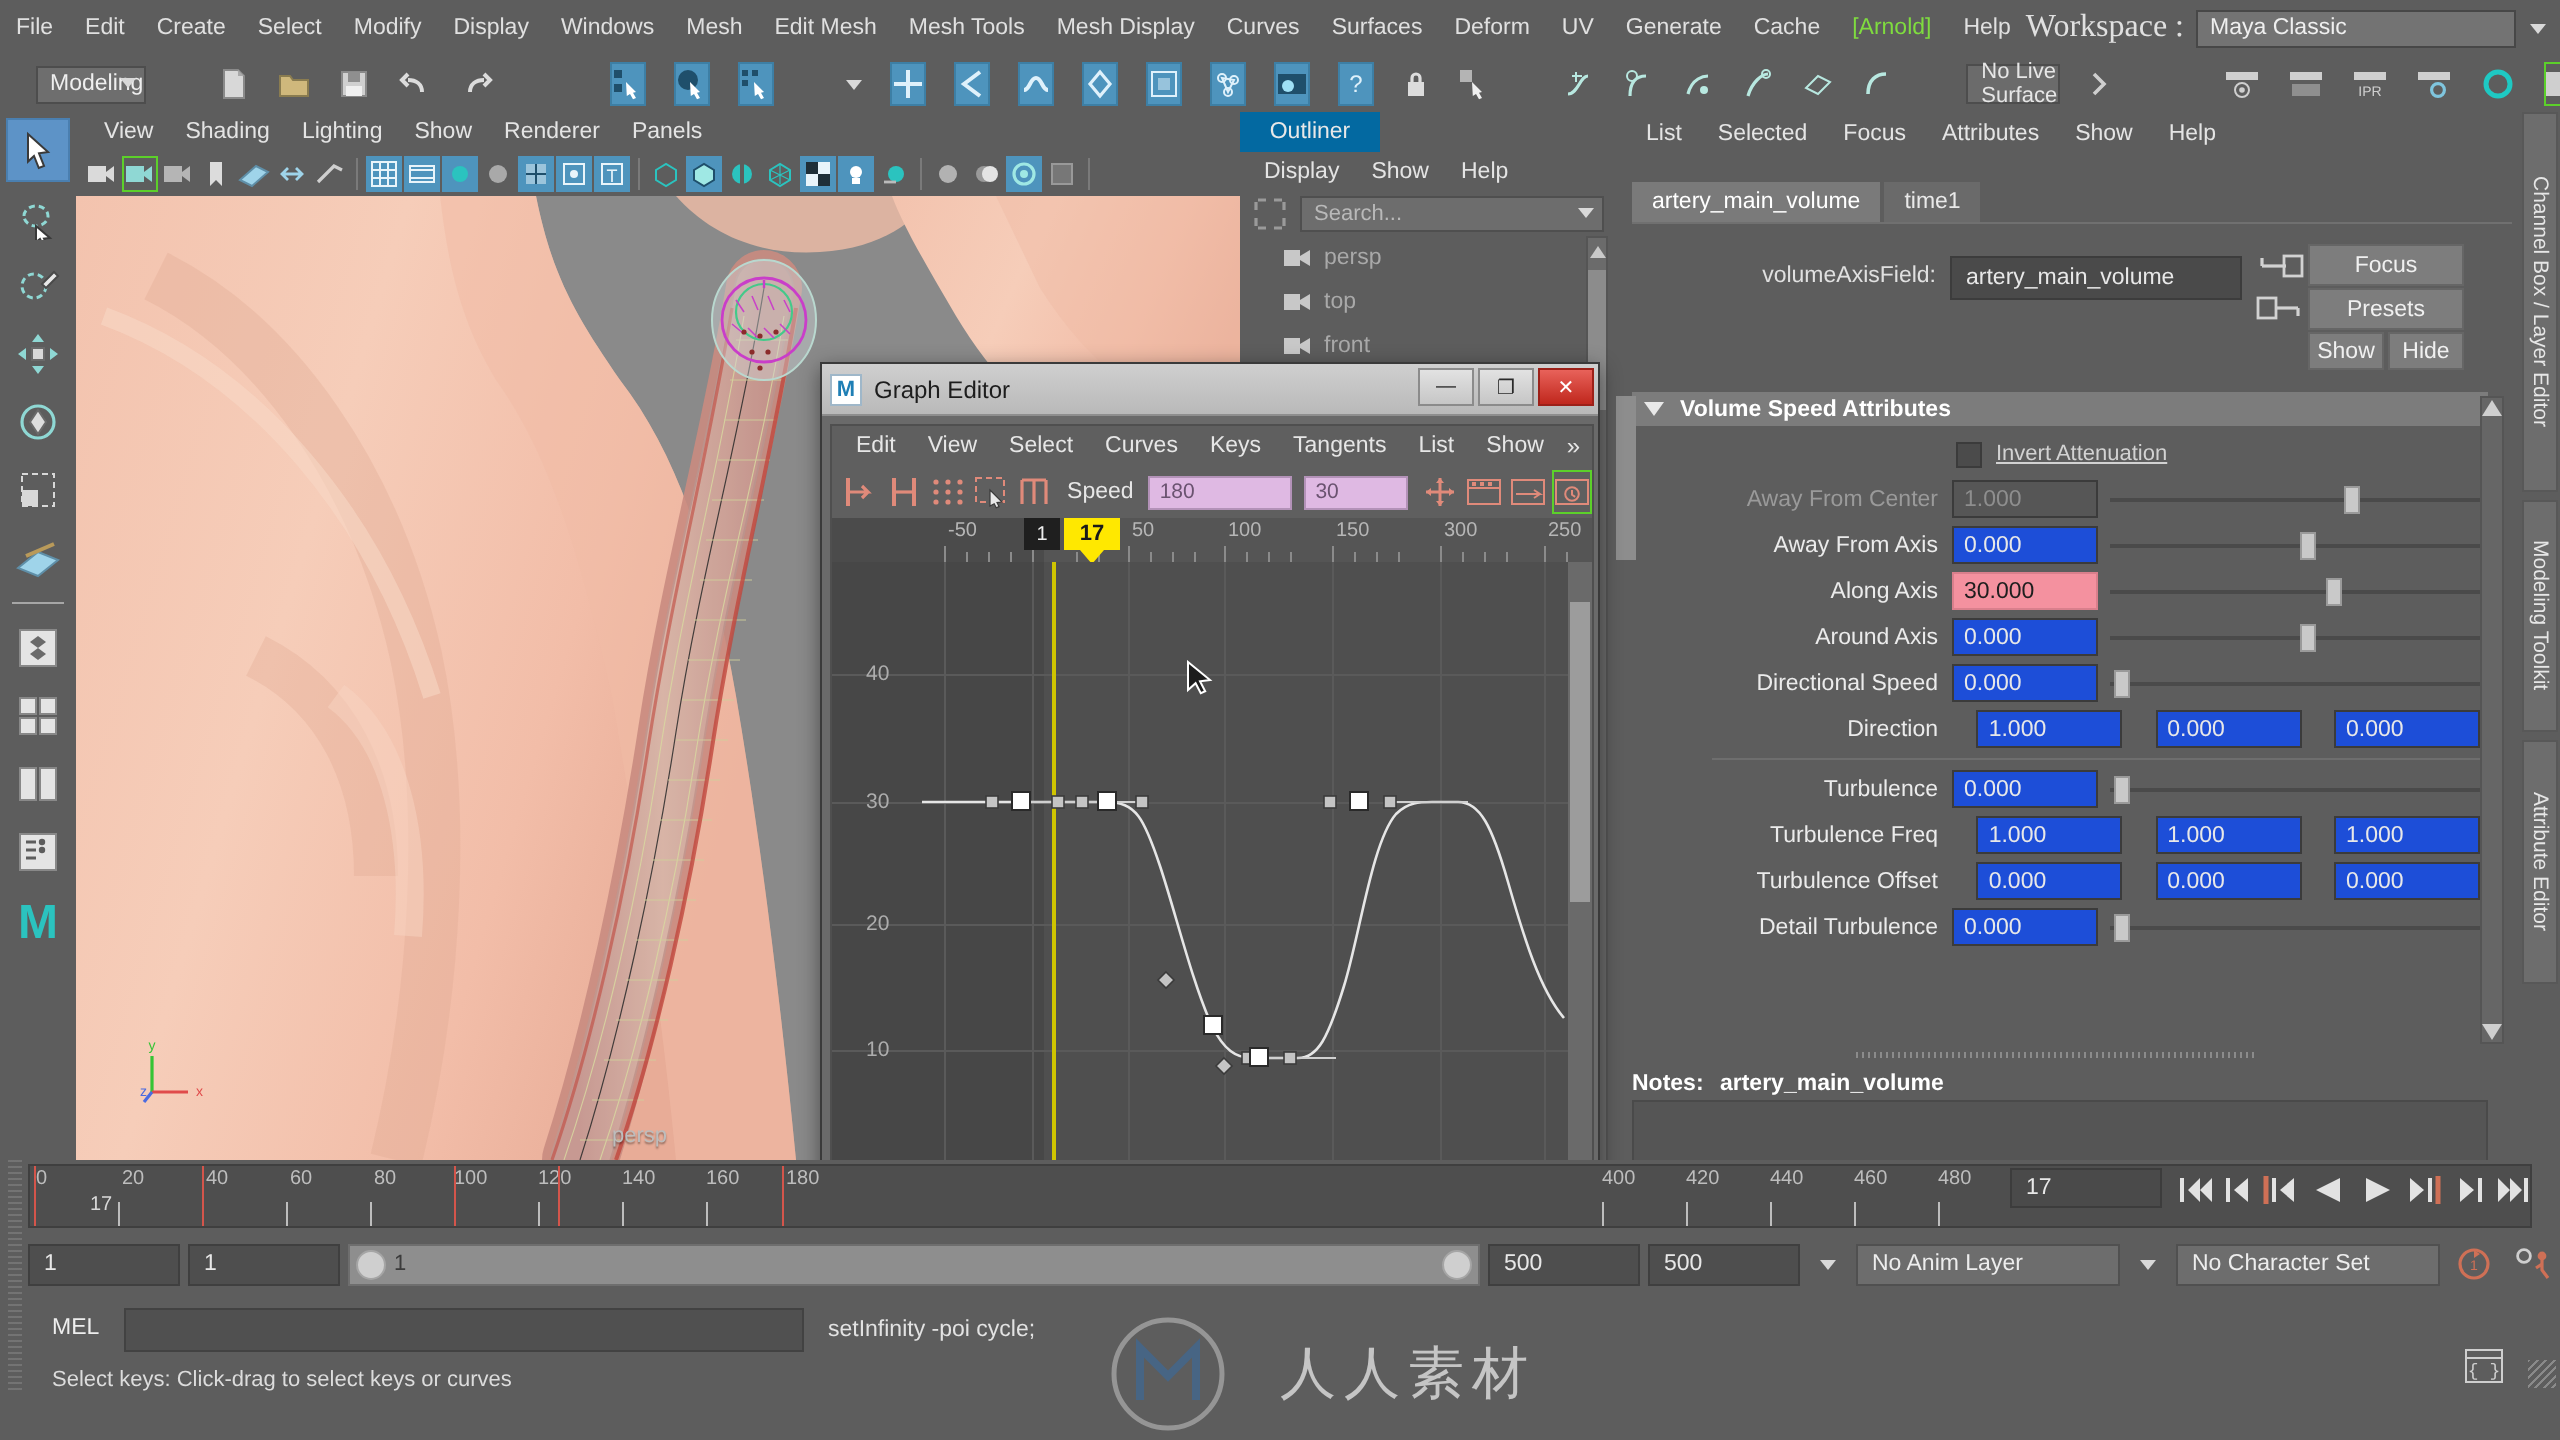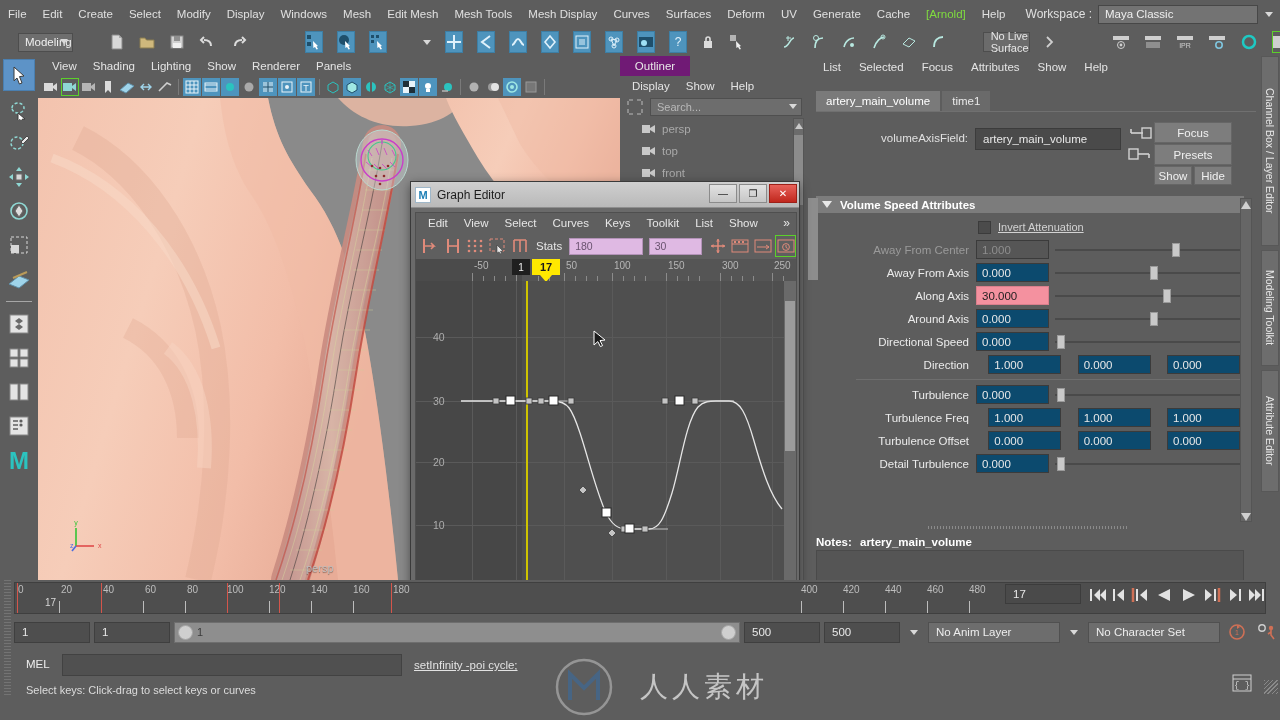--- a/index.html
+++ b/index.html
@@ -17,21 +17,21 @@
   .menubar {
     position:absolute; left:0; top:0; width:1280px; height:28px;
     background:#5d5d5d; display:flex; align-items:center;
   }
   .menubar .mi {
     padding:0 8px; height:28px; line-height:28px; font-size:11.5px; color:#e0e0e0;
     white-space:nowrap; cursor:default;
   }
   .menubar .mi.arnold { color:#7fdc3f; }
   .ws-wrap { position:absolute; right:0; top:0; height:28px; display:flex; align-items:center; }
-  .ws-label { font-size:12px; color:#e0e0e0; padding-right:6px; }
+  .ws-label { font-size:16px; color:#e0e0e0; padding-right:6px;font-family:Liberation Serif, serif; }
   .ws-combo {
     width:160px; height:19px; background:#737373; border:1px solid #474747;
     display:flex; align-items:center; padding-left:6px; font-size:11.5px; color:#efefef;
   }
   .ws-arrow { width:22px; height:19px; display:flex; align-items:center; justify-content:center; }
 
   
   .toolbar {
     position:absolute; left:0; top:28px; width:1156px; height:28px;
     background:#5d5d5d; display:flex; align-items:center; gap:14px; padding-left:2px;
@@ -102,21 +102,21 @@
     position:absolute; left:268px; bottom:6px; font-size:11px; color:#bdbdbd;
     text-shadow:0 1px 1px rgba(0,0,0,.4);
   }
 
   
   .outliner {
     position:absolute; left:620px; top:56px; width:188px; height:524px;
     background:#5d5d5d;
   }
   .ol-tab {
-    position:absolute; left:0; top:0; width:70px; height:20px; background:#701a75;
+    position:absolute; left:0; top:0; width:70px; height:20px; background:#0369a1;
     font-size:11.5px; color:#e8e8e8; display:flex; align-items:center; justify-content:center;
   }
   .ol-menus { position:absolute; left:0; top:20px; height:20px; display:flex; align-items:center; padding-left:4px; }
   .ol-menus .mi { padding:0 8px; font-size:11.5px; height:20px; line-height:20px; color:#e4e4e4; }
   .ol-search {
     position:absolute; left:30px; top:42px; width:152px; height:18px;
     background:#6d6d6d; border:1px solid #4f4f4f; display:flex; align-items:center;
     padding-left:6px; font-size:11px; color:#b9b9b9;
   }
   .ol-search .ca { position:absolute; right:4px; top:5px; }
@@ -156,21 +156,21 @@
     position:absolute; left:8px; top:140px; width:428px; height:17px; background:#7c7c7c;
     display:flex; align-items:center; padding-left:6px; font-size:11.5px; color:#fff; font-weight:bold;
   }
   .sec-tri { width:0;height:0;border-left:5px solid transparent;border-right:5px solid transparent;border-top:7px solid #e8e8e8; margin-right:8px; }
 
   .attr-body { position:absolute; left:8px; top:160px; width:428px; height:306px; overflow:hidden; }
   .arow { height:23px; display:flex; align-items:center;justify-content:space-between; }
   .alabel { width:160px; text-align:right; padding-right:7px; font-size:11.5px; color:#ebebeb; }
   .alabel.dim { color:#9a9a9a; }
   .afield {
-    width:73px; height:19px; background:#0c4a6e; border:1px solid #3b3b3b;
+    width:73px; height:19px; background:#1d4ed8; border:1px solid #3b3b3b;
     display:flex; align-items:center; padding-left:5px; font-size:11.5px; color:#e8e8e8;
     margin-right:4px;
   }
   .afield.dim { color:#8e8e8e; background:#565656; }
   .afield.hl { background:#f4919f; color:#1e1e1e; border-color:#d97f8c; }
   .slider { flex:1; height:19px; position:relative; margin-left:2px; }
   .slider-track { position:absolute; left:0; right:4px; top:9px; height:2px; background:#4a4a4a; }
   .slider-knob { position:absolute; top:3px; width:8px; height:14px; background:#c9c9c9; border:1px solid #9a9a9a; }
   .cbrow { height:22px; display:flex; align-items:center; padding-left:162px;text-decoration:underline; }
   .cbox { width:13px;height:13px;background:#4b4b4b;border:1px solid #3b3b3b;margin-right:7px; }
@@ -258,21 +258,21 @@
   .rb-slider { flex:1; height:21px; background:#8e8e8e; border:1px solid #6e6e6e; position:relative; display:flex; align-items:center; }
   .rb-knob { width:15px;height:15px;border-radius:50%;background:#cfcfcf;border:1px solid #a5a5a5;margin-left:3px; }
   .rb-val { font-size:11px; color:#3b3b3b; margin-left:4px; }
   .rb-knob-r { position:absolute; right:3px; width:15px;height:15px;border-radius:50%;background:#cfcfcf;border:1px solid #a5a5a5; }
   .rb-combo { width:132px; height:21px; background:#6d6d6d; border:1px solid #505050; display:flex; align-items:center; padding-left:7px; font-size:11.5px; color:#ededed; }
   .rb-caret { width:20px; display:flex; align-items:center; justify-content:center; }
 
   .cmdbar { position:absolute; left:0; top:648px; width:1280px; height:48px; background:#5d5d5d; }
   .mel-lbl { position:absolute; left:26px; top:10px; font-size:11.5px; color:#eee; }
   .mel-in { position:absolute; left:62px; top:6px; width:340px; height:22px; background:#505050; border:1px solid #424242; }
-  .mel-out { position:absolute; left:408px; top:6px; width:852px; height:22px; display:flex; align-items:center; padding-left:6px; font-size:11.5px; color:#e2e2e2;text-decoration:underline; }
+  .mel-out { position:absolute; left:408px; top:6px; width:852px; height:22px; display:flex; align-items:center; padding-left:6px; font-size:11.5px; color:#e2e2e2; }
   .helpline { position:absolute; left:26px; top:36px; font-size:11px; color:#dcdcdc; }
   .statusdots { position:absolute; left:4px; top:580px; width:7px; height:116px;
     background: repeating-linear-gradient(to bottom,#8a8a8a 0 1px,transparent 1px 3px); opacity:.5; }
 
   .watermark { position:absolute; left:548px; top:658px; width:190px; height:58px; opacity:.55; pointer-events:none; }
   .wm-txt { position:absolute; left:640px; top:668px; font-size:28px; color:#e8e8e8; opacity:.75; letter-spacing:4px; font-family:"DejaVu Sans", sans-serif; }
   .corner-grip { position:absolute; right:2px; bottom:2px; width:14px;height:14px;
     background: repeating-linear-gradient(135deg,#8a8a8a 0 1px,transparent 1px 3px); }
 </style>
 </head>
@@ -1132,21 +1132,21 @@
       </div>
     </div>
 
     <div class="ge-inner">
       <div class="ge-menus">
         <div class="mi">Edit</div>
         <div class="mi">View</div>
         <div class="mi">Select</div>
         <div class="mi">Curves</div>
         <div class="mi">Keys</div>
-        <div class="mi">Toolkit</div>
+        <div class="mi">Tangents</div>
         <div class="mi">List</div>
         <div class="mi">Show</div>
         <div class="ge-chev">»</div>
       </div>
 
       <div class="ge-tools">
         <div class="gti">
           <svg width="20" height="18" viewBox="0 0 20 18">
               <path d="M4 2v14" stroke="#e08a7a" stroke-width="2"></path>
               <path d="M4 9h10l-3-3M14 9l-3 3" stroke="#e08a7a" stroke-width="1.6" fill="none"></path>
@@ -1177,21 +1177,21 @@
           <svg width="20" height="18" viewBox="0 0 20 18">
               <rect x="2" y="2" width="14" height="12" stroke="#e08a7a" stroke-dasharray="3 2" fill="none"></rect>
               <path d="M9 8l6 6-2.5.3 1 2-1.4.6-1-2L9 16z" fill="#e8e8e8" stroke="#3a3a3a" stroke-width=".6"></path>
             </svg>
         </div>
         <div class="gti">
           <svg width="20" height="18" viewBox="0 0 20 18">
               <path d="M3 3v12M9 3v12M15 3v12M3 3h12" stroke="#e08a7a" stroke-width="1.6" fill="none"></path>
             </svg>
         </div>
-        <span class="stats-lbl">Stats</span>
+        <span class="stats-lbl">Speed</span>
         <span class="stats-f" style="width:78px;">180</span>
         <span class="stats-f" style="width:56px;margin-left:4px;">30</span>
         <div class="gti" style="margin-left:4px;">
           <svg width="20" height="18" viewBox="0 0 20 18">
               <path d="M10 2v14M3 9h14" stroke="#e08a7a" stroke-width="1.5"></path>
               <path d="M10 2l-2 2.5h4zM10 16l-2-2.5h4zM3 9l2.5-2v4zM17 9l-2.5-2v4z" fill="#e08a7a"></path>
             </svg>
         </div>
         <div class="gti">
           <svg width="20" height="18" viewBox="0 0 20 18">

